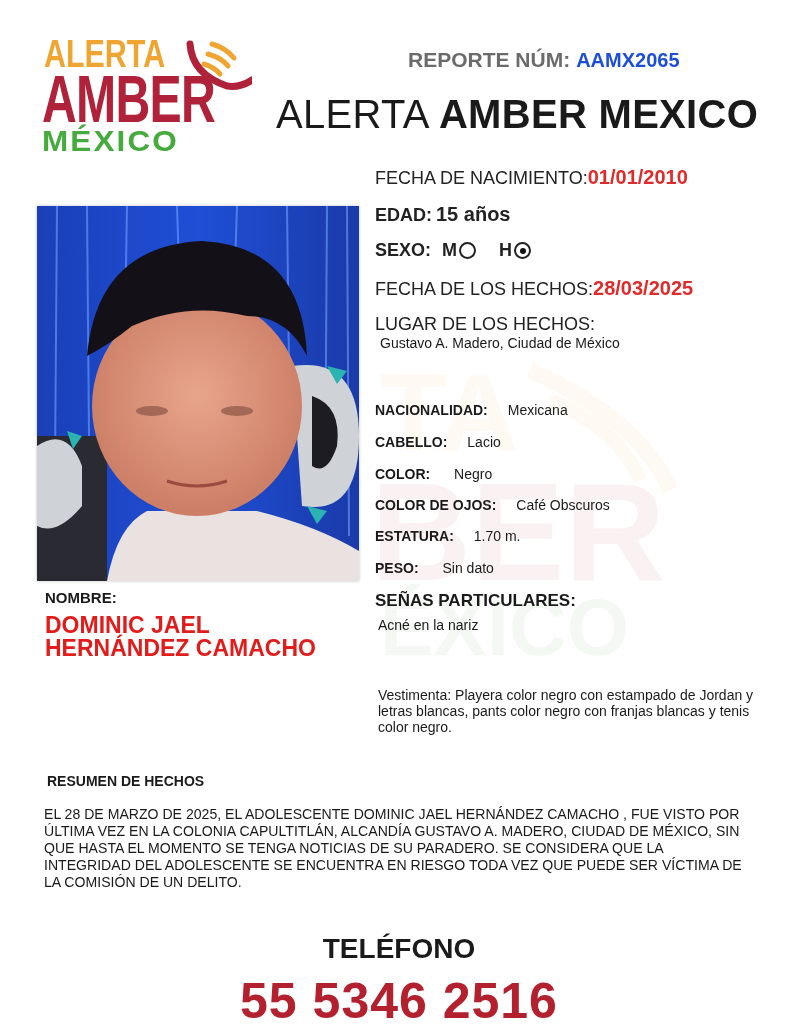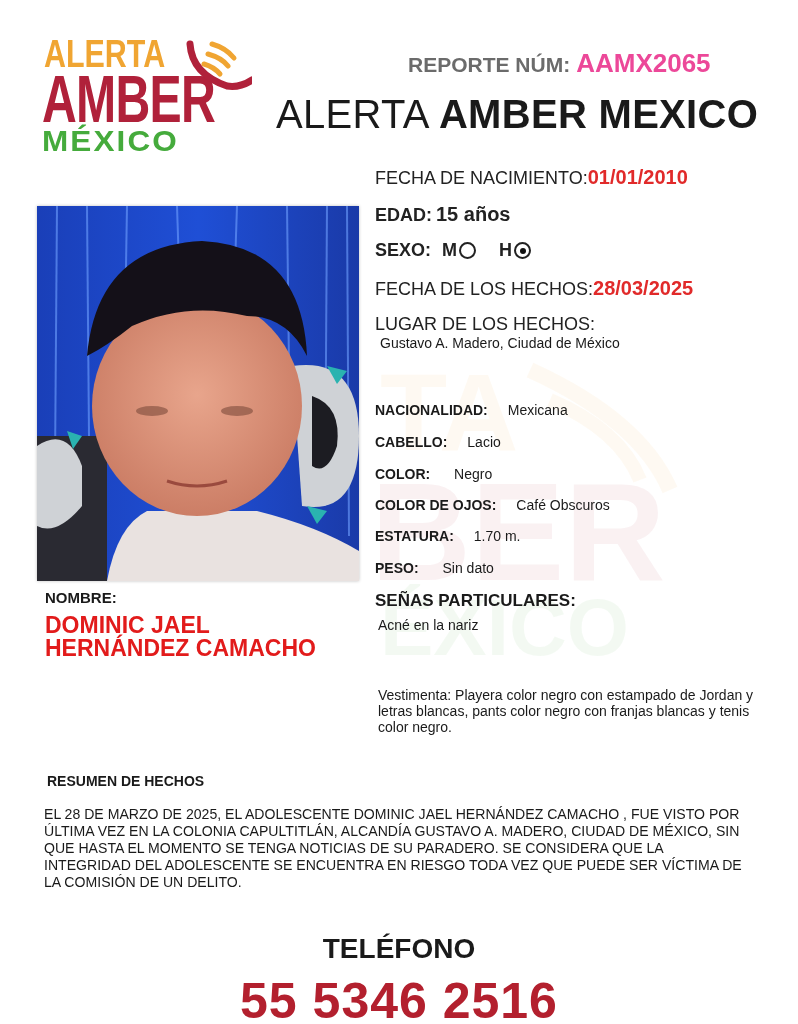--- a/index.html
+++ b/index.html
@@ -14,21 +14,21 @@
   .logo-alerta { position: absolute; left: 4px; top: 0; font-size: 39px; font-weight: 700; color: #f0a532;
     transform: scaleX(0.78); transform-origin: left top; letter-spacing: 0px; line-height: 40px; }
   .logo-amber { position: absolute; left: 2px; top: 32px; font-size: 66px; font-weight: 700; color: #b0213a;
     transform: scaleX(0.73); transform-origin: left top; line-height: 66px; letter-spacing: -1px; }
   .logo-mexico { position: absolute; left: 2px; top: 92px; font-size: 30px; font-weight: 900; color: #45ab3c;
     transform: scaleX(1.05); transform-origin: left top; line-height: 30px; letter-spacing: 2px; }
   .logo-waves { position: absolute; left: 142px; top: 0; width: 70px; height: 60px; }
 
   
   .report { left: 408px; top: 48px; font-size: 21px; font-weight: 700; color: #6b6b6b; }
-  .report .num { color: #ec4899; font-size: 26px; margin-left: 6px; }
+  .report .num { color: #1d4ed8; font-size: 20px; margin-left: 6px; }
   .title { left: 276px; top: 92px; font-size: 40px; color: #1a1a1a; letter-spacing: 0.3px; }
   .title b { font-weight: 700; }
 
   
   .photo { left: 37px; top: 206px; width: 322px; height: 375px; overflow: hidden;
     box-shadow: 0 0 3px rgba(0,0,0,0.25); }
 
   
   .name-label { left: 45px; top: 589px; font-size: 15px; font-weight: 700; color: #1a1a1a; }
   .name-value { left: 45px; top: 614px; font-size: 23px; font-weight: 700; color: #e21b1b; line-height: 23px; }

